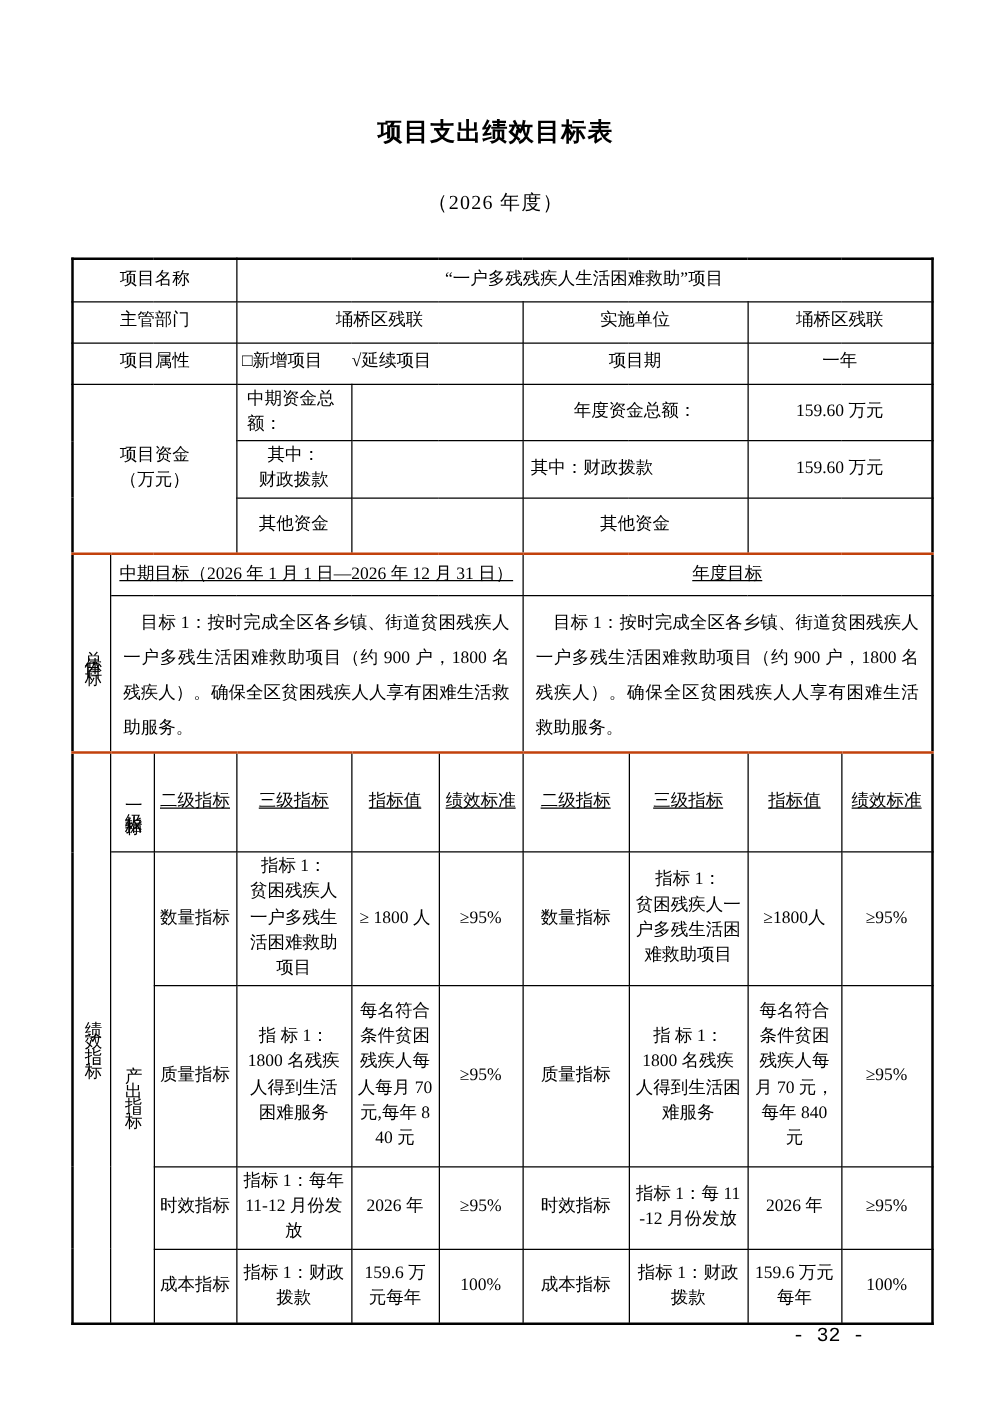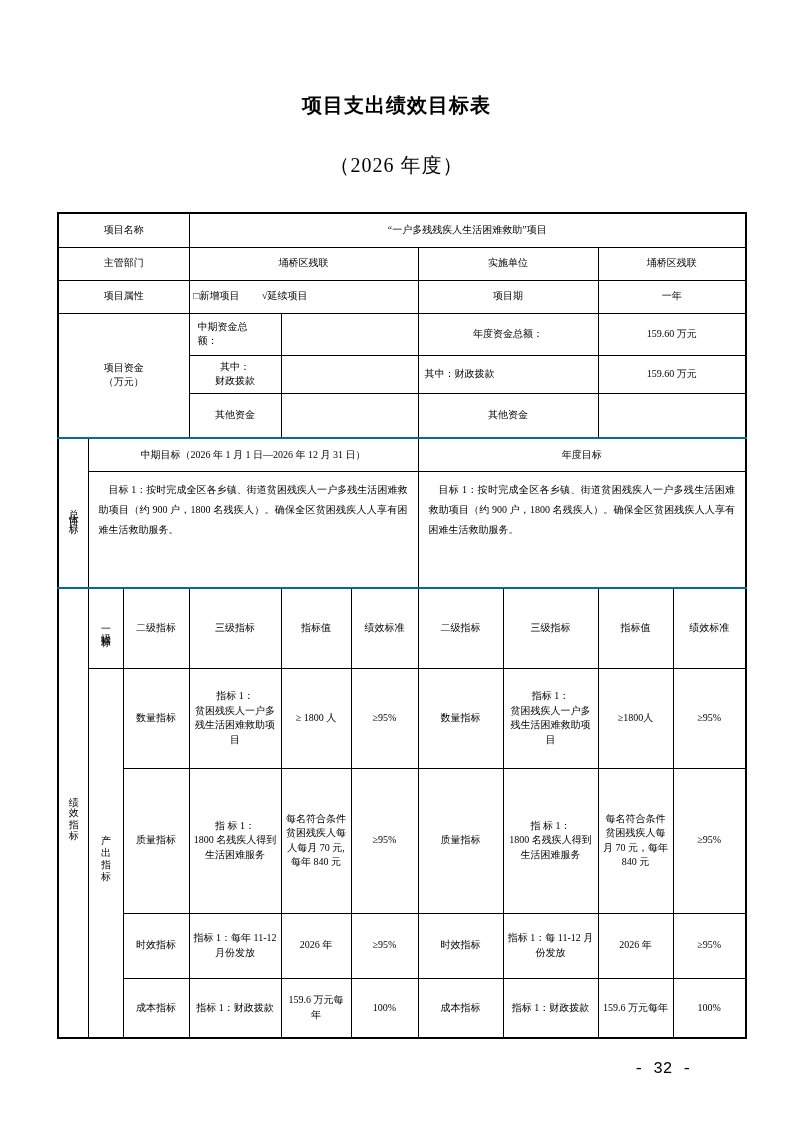--- a/index.html
+++ b/index.html
@@ -6,31 +6,31 @@
   body{
     width:793px;height:1122px;background:#ffffff;color:#000;
     font-family:"Liberation Serif","DejaVu Serif",serif;
     position:relative;overflow:hidden;
   }
   .doc-title{
     margin:92px 0 0 0;text-align:center;font-size:20px;font-weight:bold;
     letter-spacing:1px;
   }
   .doc-subtitle{
-    margin-top:33px;text-align:center;font-size:20px;letter-spacing:1px;
+    margin-top:33px;text-align:center;font-size:16px;letter-spacing:1px;
   }
   table.main{
     border-collapse:collapse;table-layout:fixed;width:688px;
-    margin:33px 0 0 57px;border:2px solid #000;font-size:10px;
+    margin:33px 0 0 57px;border:2px solid #000;font-size:14px;
   }
   td{
     border:1px solid #000;text-align:center;vertical-align:middle;
     padding:2px 4px;line-height:1.45;overflow:hidden;word-break:break-all;
   }
-  tr.sec td{border-top:2px solid #0369a1;}
+  tr.sec td{border-top:2px solid #c2410c;text-decoration:underline;}
   .pl{white-space:pre-line;}
   .vtext{
     writing-mode:vertical-lr;text-orientation:upright;
     display:inline-block;line-height:1;
   }
   .vt-goal{letter-spacing:5px;}
   .vt-perf{letter-spacing:11px;}
   .vt-l1{letter-spacing:2px;}
   .vt-output{letter-spacing:12px;}
   .goal-text{

